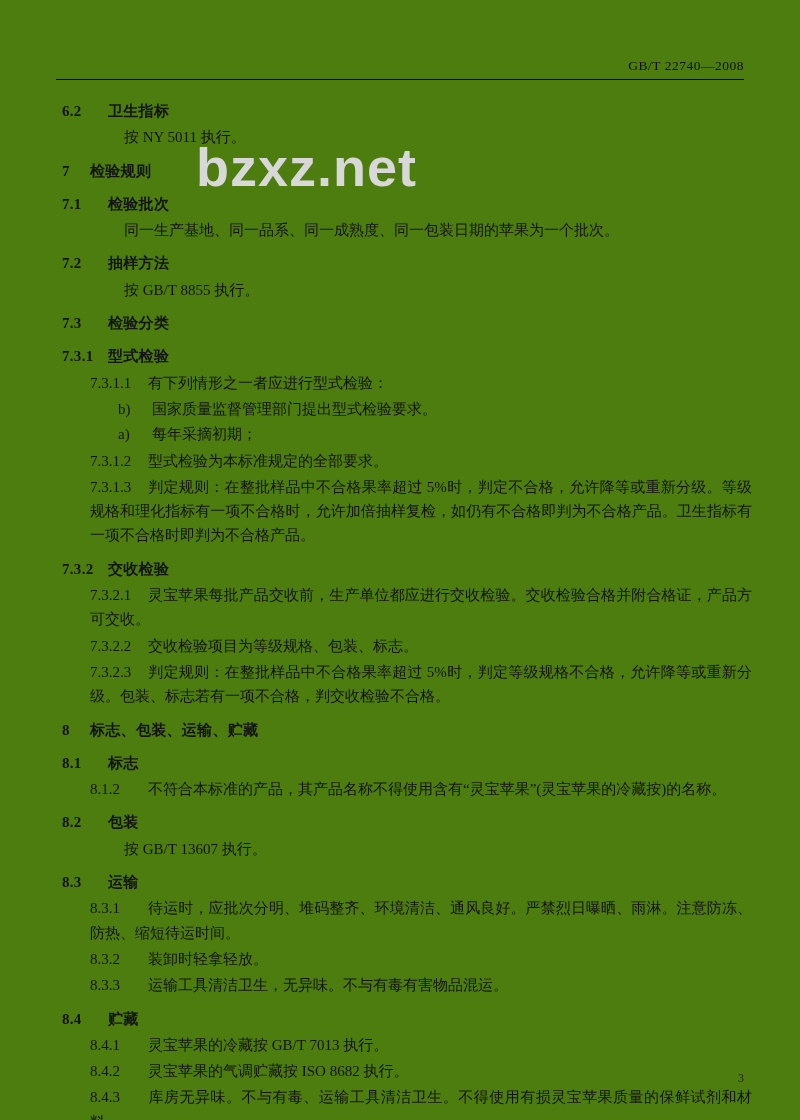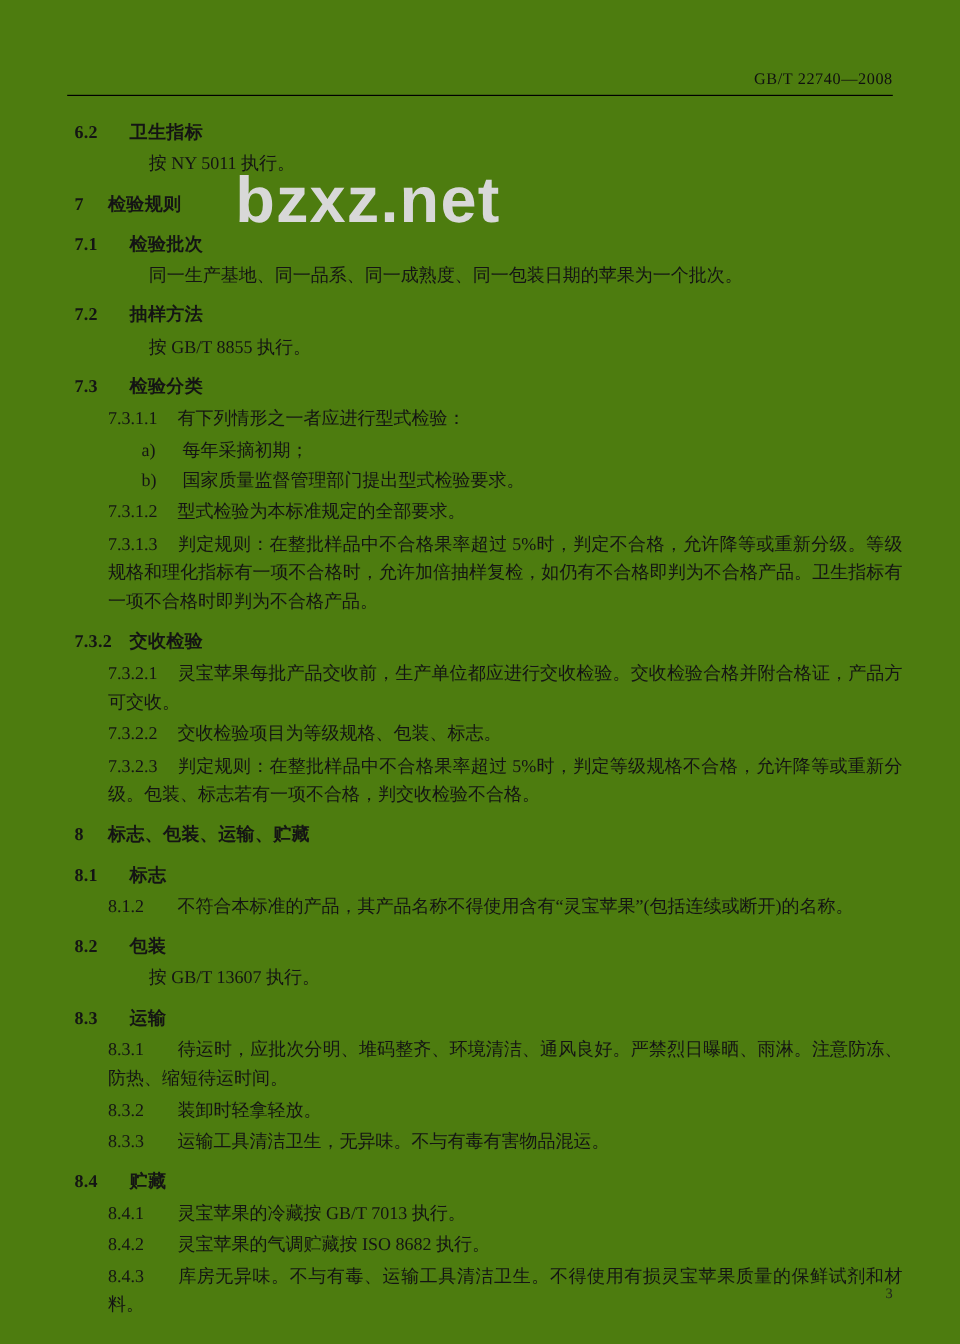--- a/index.html
+++ b/index.html
@@ -120,32 +120,33 @@
 
   <div class="content" id="doc-body">
       <div class="blk sec-head"><span class="num">6.2</span><span>卫生指标</span></div>
       <div class="blk para indent1">按 NY 5011 执行。</div>
       <div class="blk sec-head wide"><span class="num">7</span><span>检验规则</span></div>
       <div class="blk sec-head"><span class="num">7.1</span><span>检验批次</span></div>
       <div class="blk para indent1">同一生产基地、同一品系、同一成熟度、同一包装日期的苹果为一个批次。</div>
       <div class="blk sec-head"><span class="num">7.2</span><span>抽样方法</span></div>
       <div class="blk para indent1">按 GB/T 8855 执行。</div>
       <div class="blk sec-head"><span class="num">7.3</span><span>检验分类</span></div>
+      <div class="blk sec-head"><span class="num">7.3.1</span><span>型式检验</span></div>
       <div class="blk para hang"><span class="lbl">7.3.1.1</span><span>有下列情形之一者应进行型式检验：</span></div>
+      <div class="blk listitem"><span class="mk">b)</span><span>国家质量监督管理部门提出型式检验要求。</span></div>
       <div class="blk listitem"><span class="mk">a)</span><span>每年采摘初期；</span></div>
-      <div class="blk listitem"><span class="mk">b)</span><span>国家质量监督管理部门提出型式检验要求。</span></div>
       <div class="blk para hang"><span class="lbl">7.3.1.2</span><span>型式检验为本标准规定的全部要求。</span></div>
       <div class="blk para hang"><span class="lbl">7.3.1.3</span><span>判定规则：在整批样品中不合格果率超过 5%时，判定不合格，允许降等或重新分级。等级规格和理化指标有一项不合格时，允许加倍抽样复检，如仍有不合格即判为不合格产品。卫生指标有一项不合格时即判为不合格产品。</span></div>
       <div class="blk sec-head"><span class="num">7.3.2</span><span>交收检验</span></div>
       <div class="blk para hang"><span class="lbl">7.3.2.1</span><span>灵宝苹果每批产品交收前，生产单位都应进行交收检验。交收检验合格并附合格证，产品方可交收。</span></div>
       <div class="blk para hang"><span class="lbl">7.3.2.2</span><span>交收检验项目为等级规格、包装、标志。</span></div>
       <div class="blk para hang"><span class="lbl">7.3.2.3</span><span>判定规则：在整批样品中不合格果率超过 5%时，判定等级规格不合格，允许降等或重新分级。包装、标志若有一项不合格，判交收检验不合格。</span></div>
       <div class="blk sec-head wide"><span class="num">8</span><span>标志、包装、运输、贮藏</span></div>
       <div class="blk sec-head"><span class="num">8.1</span><span>标志</span></div>
-      <div class="blk para hang"><span class="lbl">8.1.2</span><span>不符合本标准的产品，其产品名称不得使用含有“灵宝苹果”(包括连续或断开)的名称。</span></div>
+      <div class="blk para hang"><span class="lbl">8.1.2</span><span>不符合本标准的产品，其产品名称不得使用含有“灵宝苹果”(灵宝苹果的冷藏按)的名称。</span></div>
       <div class="blk sec-head"><span class="num">8.2</span><span>包装</span></div>
       <div class="blk para indent1">按 GB/T 13607 执行。</div>
       <div class="blk sec-head"><span class="num">8.3</span><span>运输</span></div>
       <div class="blk para hang"><span class="lbl">8.3.1</span><span>待运时，应批次分明、堆码整齐、环境清洁、通风良好。严禁烈日曝晒、雨淋。注意防冻、防热、缩短待运时间。</span></div>
       <div class="blk para hang"><span class="lbl">8.3.2</span><span>装卸时轻拿轻放。</span></div>
       <div class="blk para hang"><span class="lbl">8.3.3</span><span>运输工具清洁卫生，无异味。不与有毒有害物品混运。</span></div>
       <div class="blk sec-head"><span class="num">8.4</span><span>贮藏</span></div>
       <div class="blk para hang"><span class="lbl">8.4.1</span><span>灵宝苹果的冷藏按 GB/T 7013 执行。</span></div>
       <div class="blk para hang"><span class="lbl">8.4.2</span><span>灵宝苹果的气调贮藏按 ISO 8682 执行。</span></div>
       <div class="blk para hang"><span class="lbl">8.4.3</span><span>库房无异味。不与有毒、运输工具清洁卫生。不得使用有损灵宝苹果质量的保鲜试剂和材料。</span></div>

